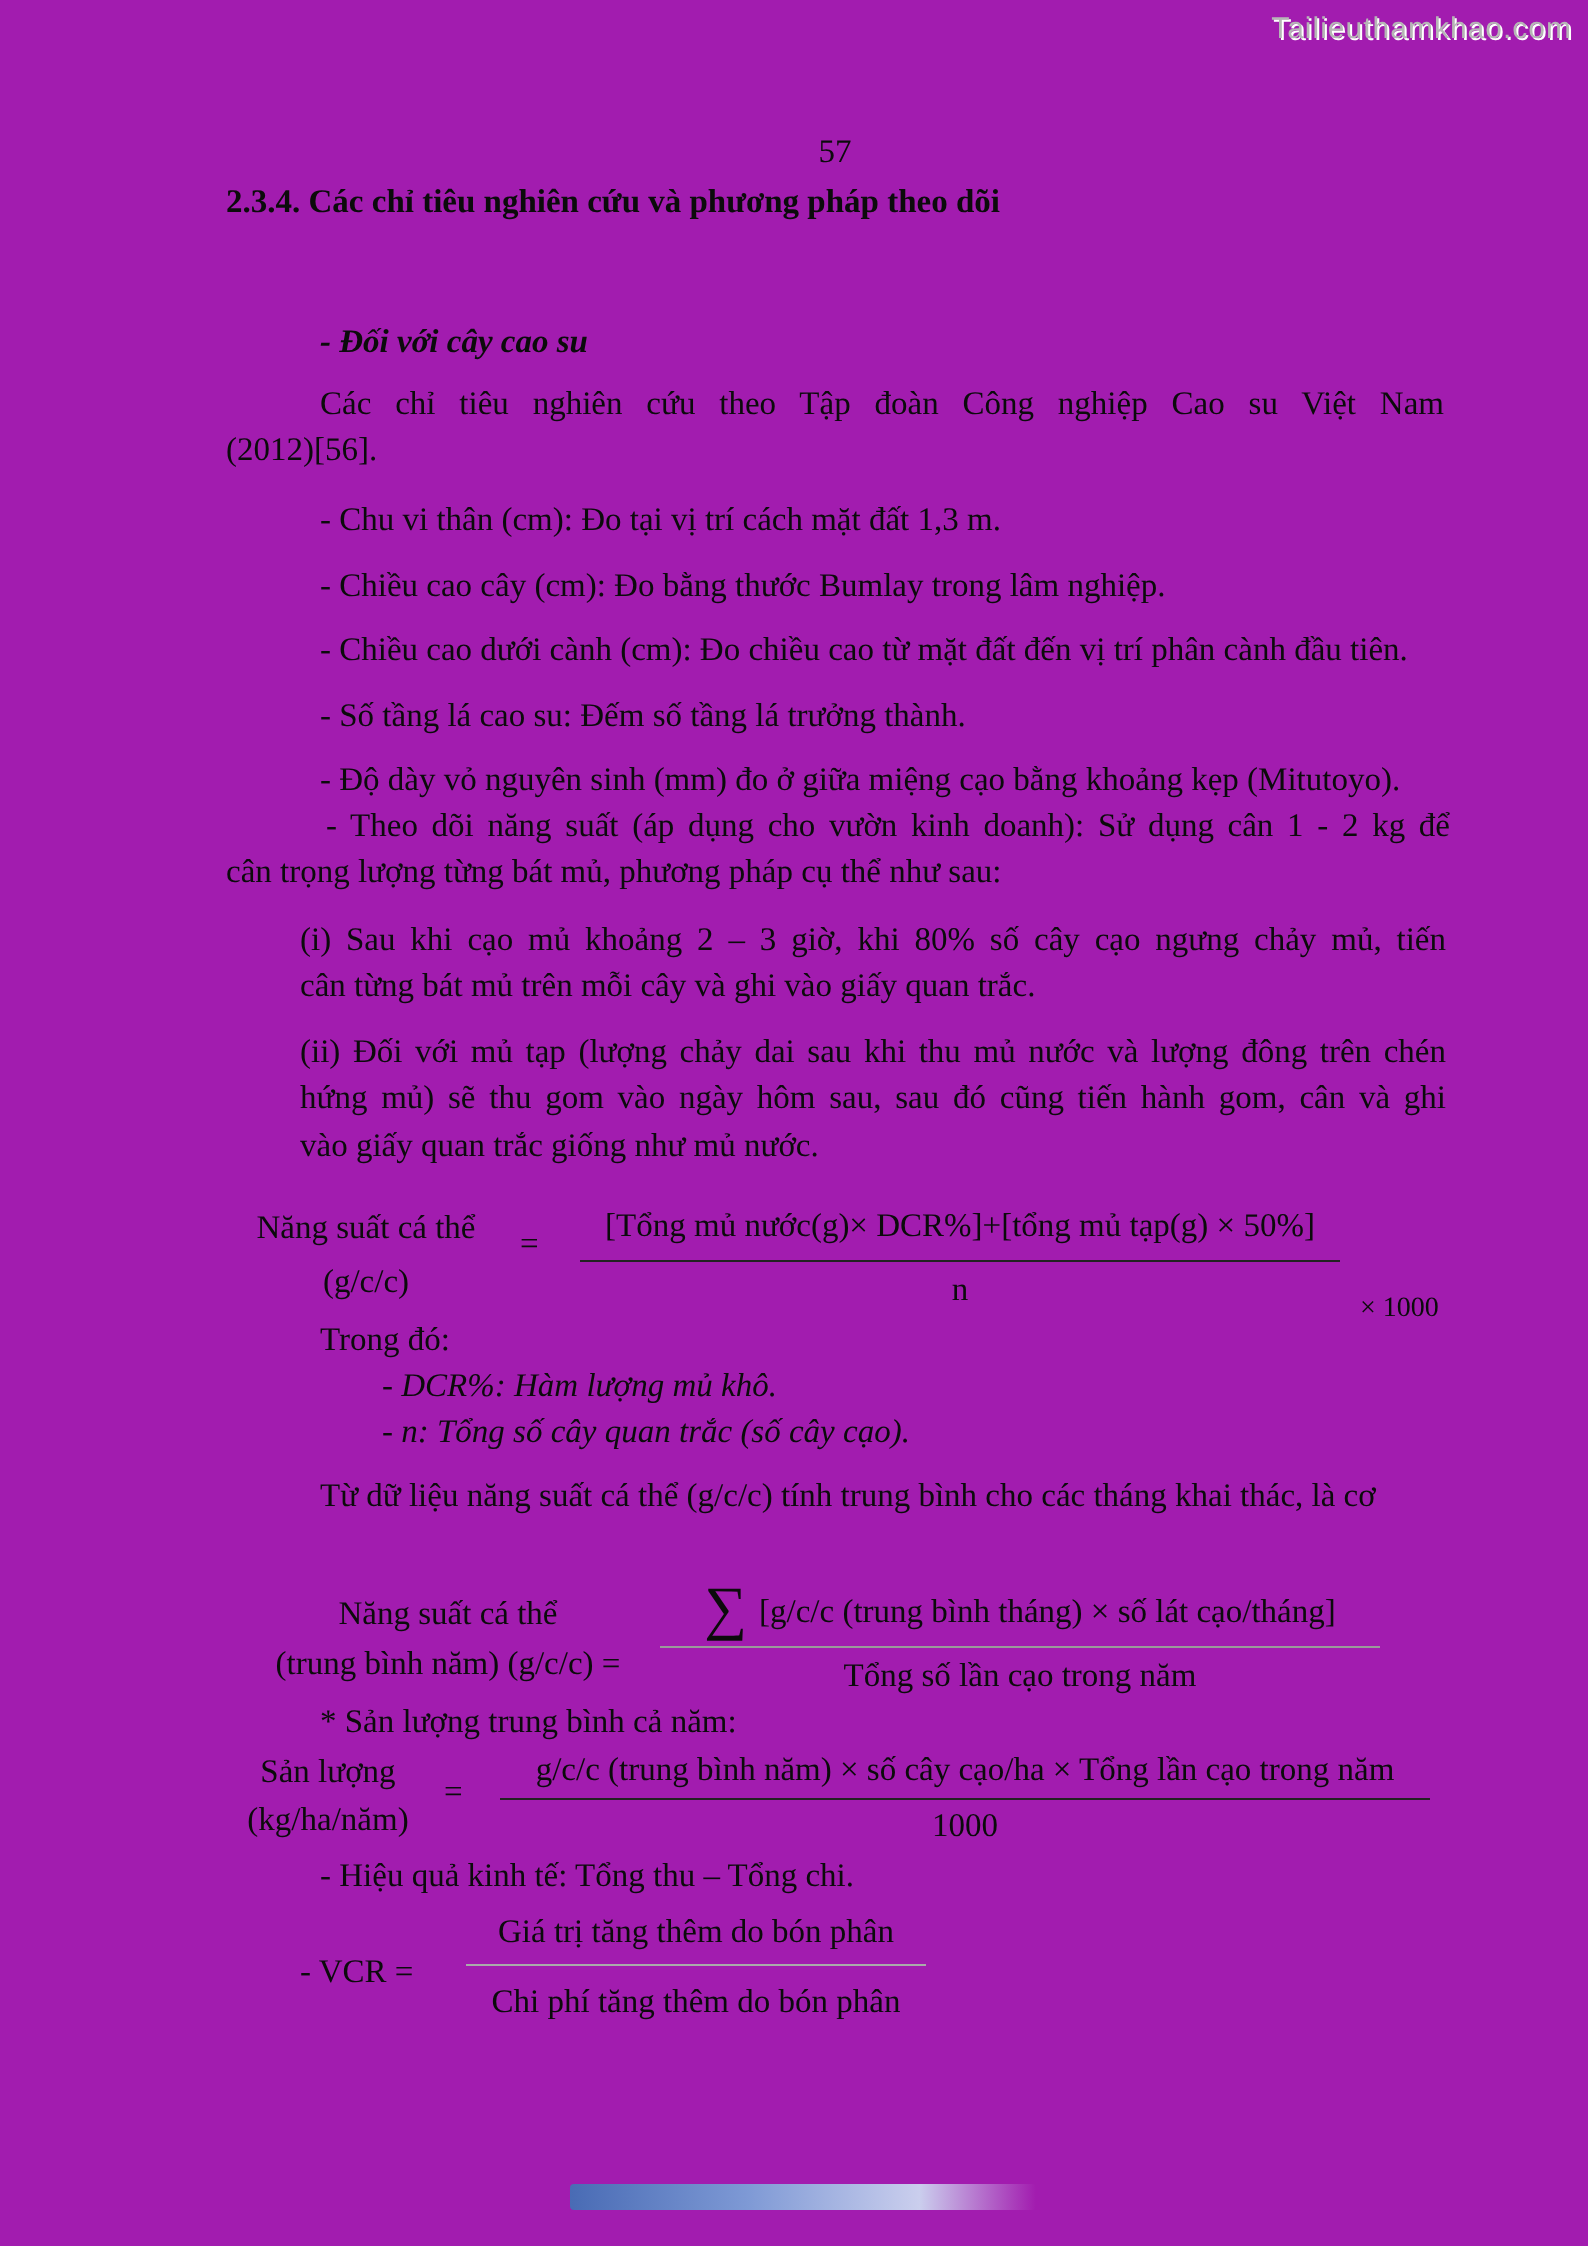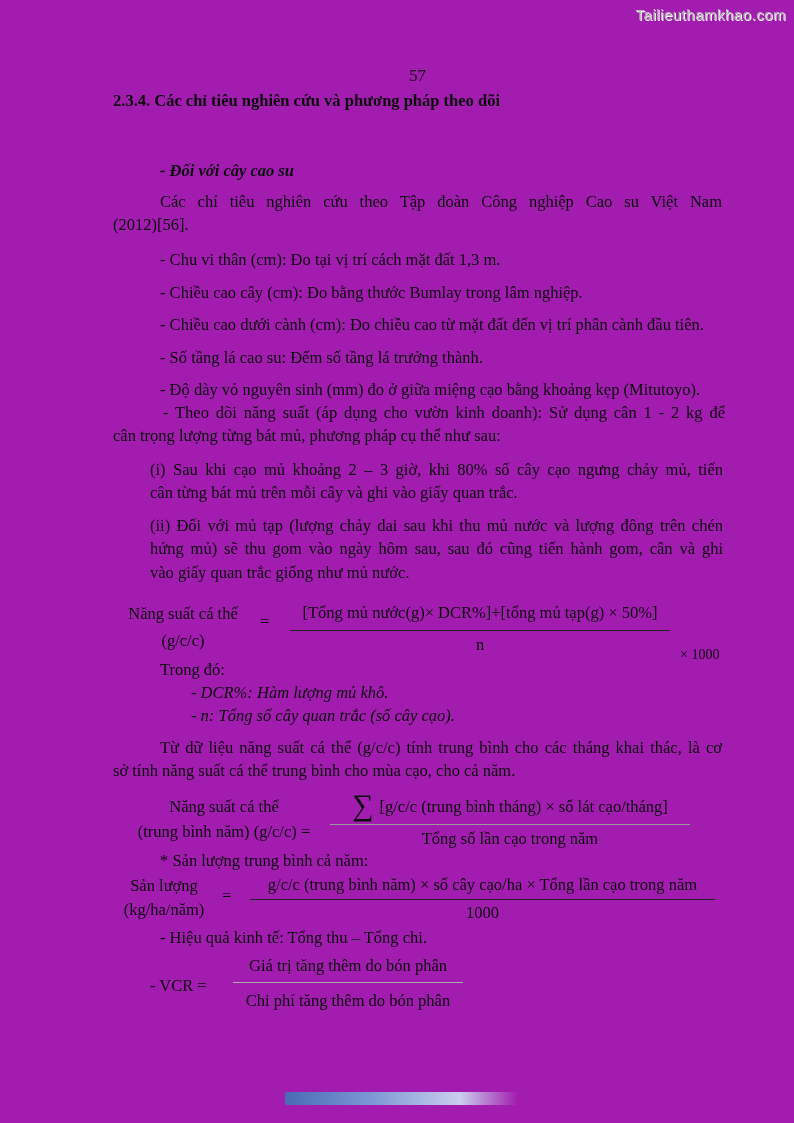--- a/index.html
+++ b/index.html
@@ -127,21 +127,20 @@
 
   <div class="abs trongdo">Trong đó:</div>
 
   <div class="abs para notes">
       <div class="pline">- DCR%: Hàm lượng mủ khô.</div>
       <div class="pline">- n: Tổng số cây quan trắc (số cây cạo).</div>
     </div>
 
   <div class="abs para p-tu">
       <div class="pline">Từ dữ liệu năng suất cá thể (g/c/c) tính trung bình cho các tháng khai thác, là cơ</div>
-      <div class="pline">sở tính năng suất cá thể trung bình cho mùa cạo, cho cả năm.</div>
     </div>
 
   <div class="abs flabel f2-label">
     <div>Năng suất cá thể</div>
     <div>(trung bình năm) (g/c/c) =</div>
   </div>
   <div class="abs frac f2-frac">
     <div class="num"><span class="sigma">∑</span><span>[g/c/c (trung bình tháng) × số lát cạo/tháng]</span></div>
     <div class="den">Tổng số lần cạo trong năm</div>
   </div>

